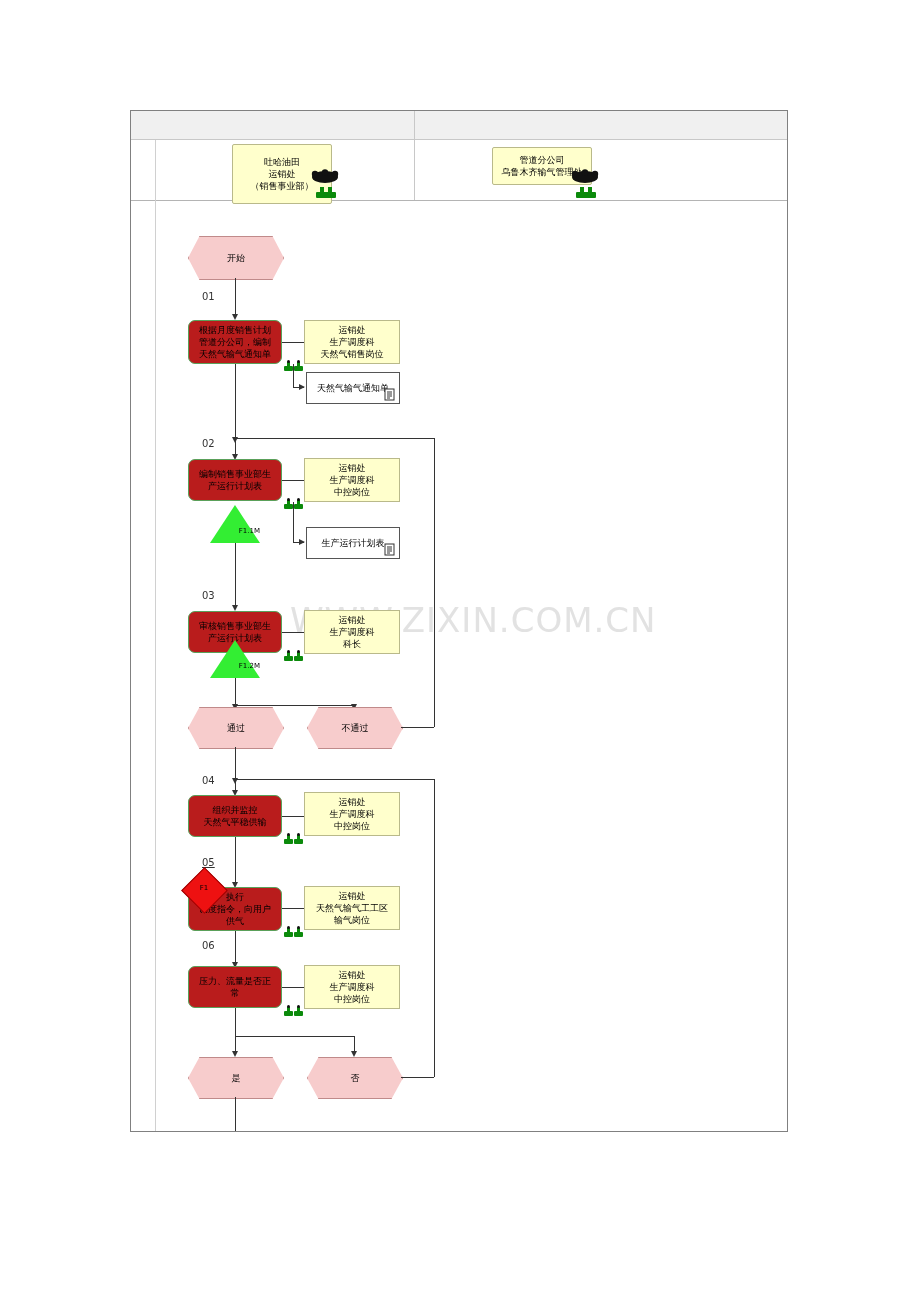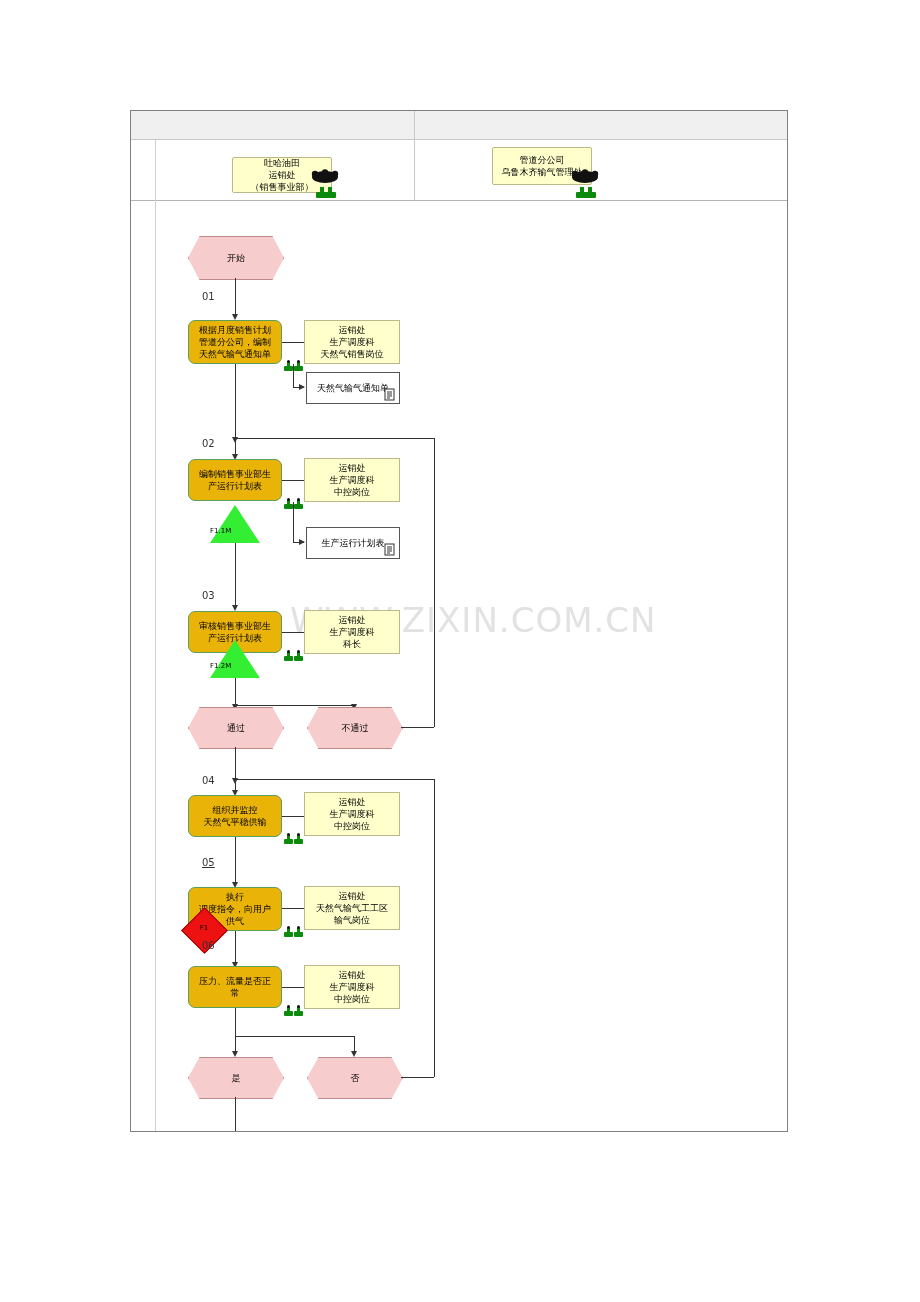--- a/index.html
+++ b/index.html
@@ -13,40 +13,40 @@
   .lane-sep{position:absolute;left:131px;top:200px;width:656px;height:1px;background:#b4b4b4;}
   .lane-vert{position:absolute;left:414px;top:140px;width:1px;height:60px;background:#c8c8c8;}
   .left-rail{position:absolute;left:155px;top:140px;width:1px;height:991px;background:#d0d0d0;}
 
   
   .watermark{position:absolute;left:290px;top:600px;font-size:34px;color:#e2e2e2;letter-spacing:1px;font-family:"DejaVu Sans","Liberation Sans",sans-serif;white-space:nowrap;user-select:none;}
 
   
   .node{position:absolute;box-sizing:border-box;display:flex;align-items:center;justify-content:center;text-align:center;font-size:9px;line-height:12px;color:#000;}
   .pool{background:#ffffcc;border:1px solid #b9b98a;border-radius:2px;}
-  .task{background:#eab308;border:1px solid #5aa05a;border-radius:7px;}
+  .task{background:#b91c1c;border:1px solid #5aa05a;border-radius:7px;}
   .role{background:#ffffcc;border:1px solid #b9b98a;}
   .doc{background:#ffffff;border:1px solid #555;}
   .hexwrap{position:absolute;}
   .hex{width:100%;height:100%;background:#f7cccc;border:1px solid #c08a8a;
        clip-path:polygon(12% 0,88% 0,100% 50%,88% 100%,12% 100%,0 50%);
        display:flex;align-items:center;justify-content:center;font-size:9px;color:#000;}
   .stepnum{position:absolute;font-size:10px;color:#333;margin-left:36px;}
 
   
   .ln{position:absolute;background:#333;}
   .lnv{width:1px;}
   .lnh{height:1px;}
   .arrow-d{position:absolute;width:0;height:0;border-left:3.5px solid transparent;border-right:3.5px solid transparent;border-top:6px solid #333;}
   .arrow-r{position:absolute;width:0;height:0;border-top:3.5px solid transparent;border-bottom:3.5px solid transparent;border-left:6px solid #333;}
 
   
   .tri{position:absolute;width:50px;height:38px;}
   .tri .shape{width:0;height:0;border-left:25px solid transparent;border-right:25px solid transparent;border-bottom:38px solid #33ee33;}
-  .tri .lbl{position:absolute;left:0;top:22px;width:50px;text-align:left;font-size:7px;color:#000;}
+  .tri .lbl{position:absolute;left:0;top:22px;width:50px;text-align:right;font-size:7px;color:#000;}
 
   
   .diamond{position:absolute;width:44px;height:44px;}
   .diamond .shape{width:31px;height:31px;background:#ee1111;border:1px solid #990000;transform:rotate(45deg);margin:6px auto;}
   .diamond .lbl{position:absolute;left:0;top:16px;width:44px;text-align:center;font-size:7px;color:#000;}
 
   
   .docicon{position:absolute;right:3px;bottom:2px;width:12px;height:13px;}
 
   
@@ -59,21 +59,21 @@
 
   <div class="outer-frame"></div>
   <div class="header-band"></div>
   <div class="header-div"></div>
   <div class="lane-vert"></div>
   <div class="lane-sep"></div>
   <div class="left-rail"></div>
 
   <div class="watermark">WWW.ZIXIN.COM.CN</div>
 
-  <div class="node pool" style="left:232px;top:144px;width:100px;height:36px;flex-direction:column;margin-top:13px;">
+  <div class="node pool" style="left:232px;top:144px;width:100px;height:60px;flex-direction:column;">
     <span>吐哈油田</span>
     <span>运销处</span>
     <span>（销售事业部）</span>
   </div>
   <svg class="people" style="left:308px;top:168px;" width="34" height="32" viewBox="0 0 34 32">
     <ellipse cx="17" cy="9" rx="13" ry="6" fill="#111"></ellipse>
     <circle cx="7" cy="6" r="3.2" fill="#111"></circle>
       <circle cx="17" cy="4.5" r="3.2" fill="#111"></circle>
       <circle cx="27" cy="6" r="3.2" fill="#111"></circle>
     <rect x="12" y="19" width="4" height="5" fill="#0b8a0b"></rect>
@@ -273,21 +273,21 @@
   </div>
   <svg class="people" style="left:283px;top:926px;" width="22" height="16" viewBox="0 0 22 16">
     <rect x="4" y="2" width="3" height="4" fill="#0b8a0b"></rect>
       <rect x="1" y="6" width="9" height="5" rx="1" fill="#0b8a0b"></rect>
     <rect x="14" y="2" width="3" height="4" fill="#0b8a0b"></rect>
       <rect x="11" y="6" width="9" height="5" rx="1" fill="#0b8a0b"></rect>
     <circle cx="5.5" cy="1.5" r="1.5" fill="#111"></circle>
       <circle cx="15.5" cy="1.5" r="1.5" fill="#111"></circle>
   </svg>
 
-  <div class="diamond" style="left:182px;top:908px;">
+  <div class="diamond" style="left:182px;top:868px;">
     <div class="shape"></div>
     <div class="lbl">F1</div>
   </div>
 
   <div class="ln lnv" style="left:235px;top:931px;height:33px;"></div>
   <div class="arrow-d" style="left:231.5px;top:962px;"></div>
 
   <div class="stepnum" style="left:166px;top:940px;">06</div>
   <div class="node task" style="left:188px;top:966px;width:94px;height:42px;flex-direction:column;">
     <span>压力、流量是否正</span>

